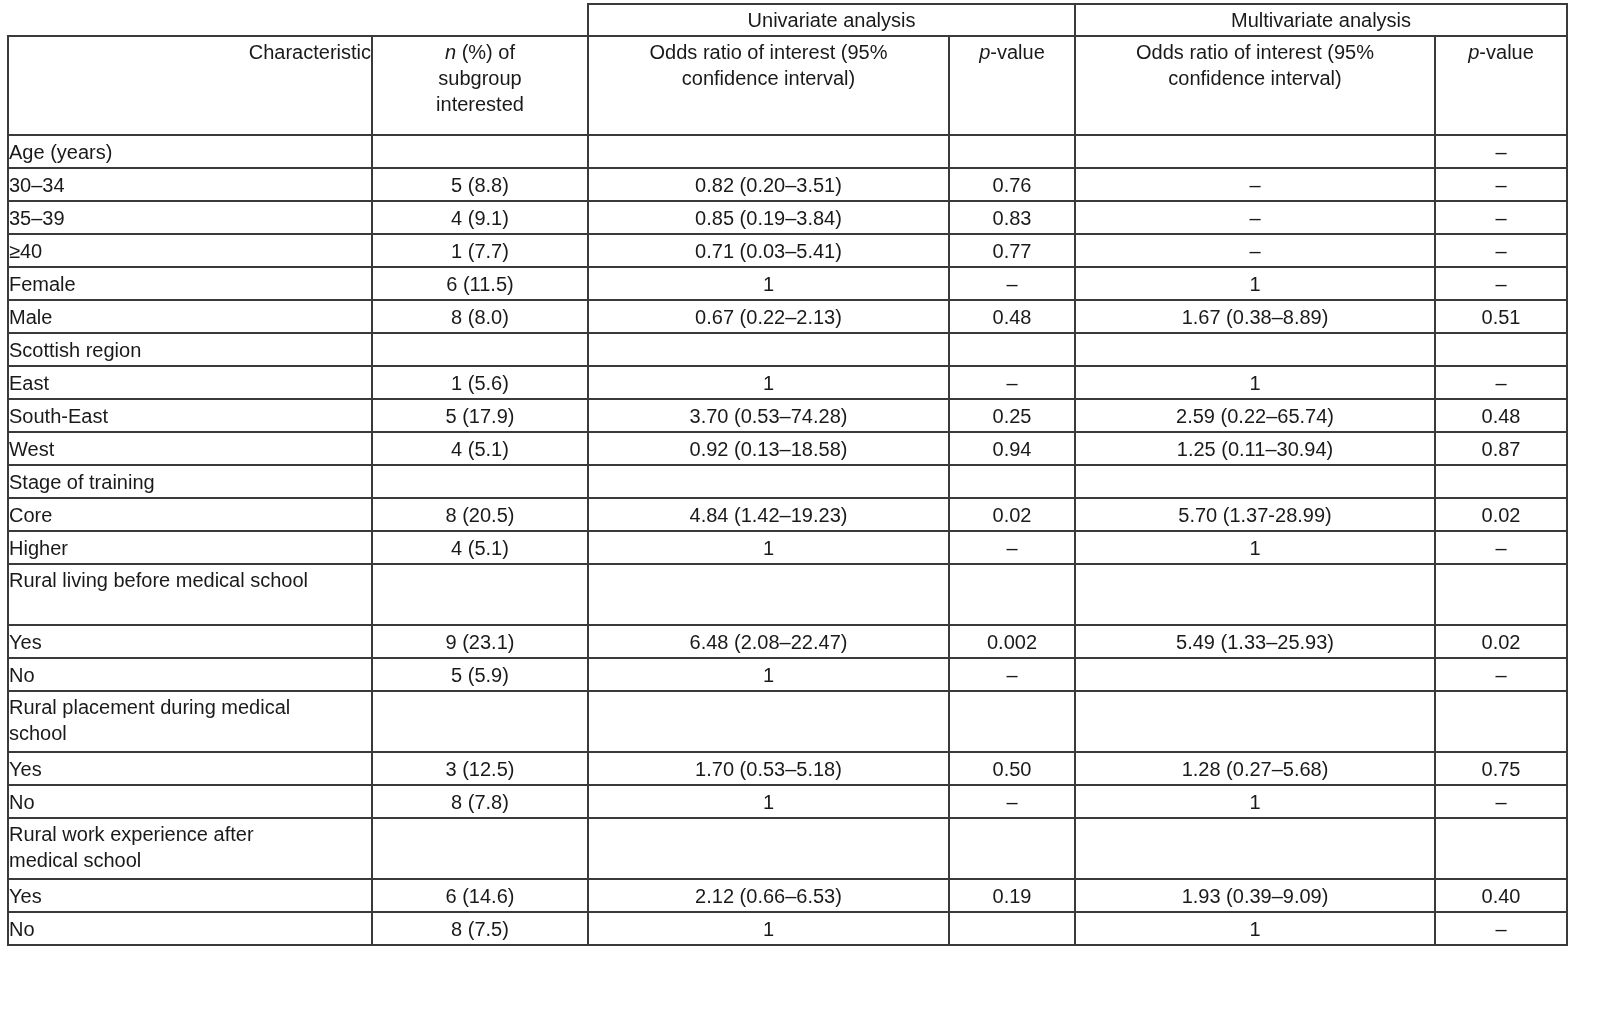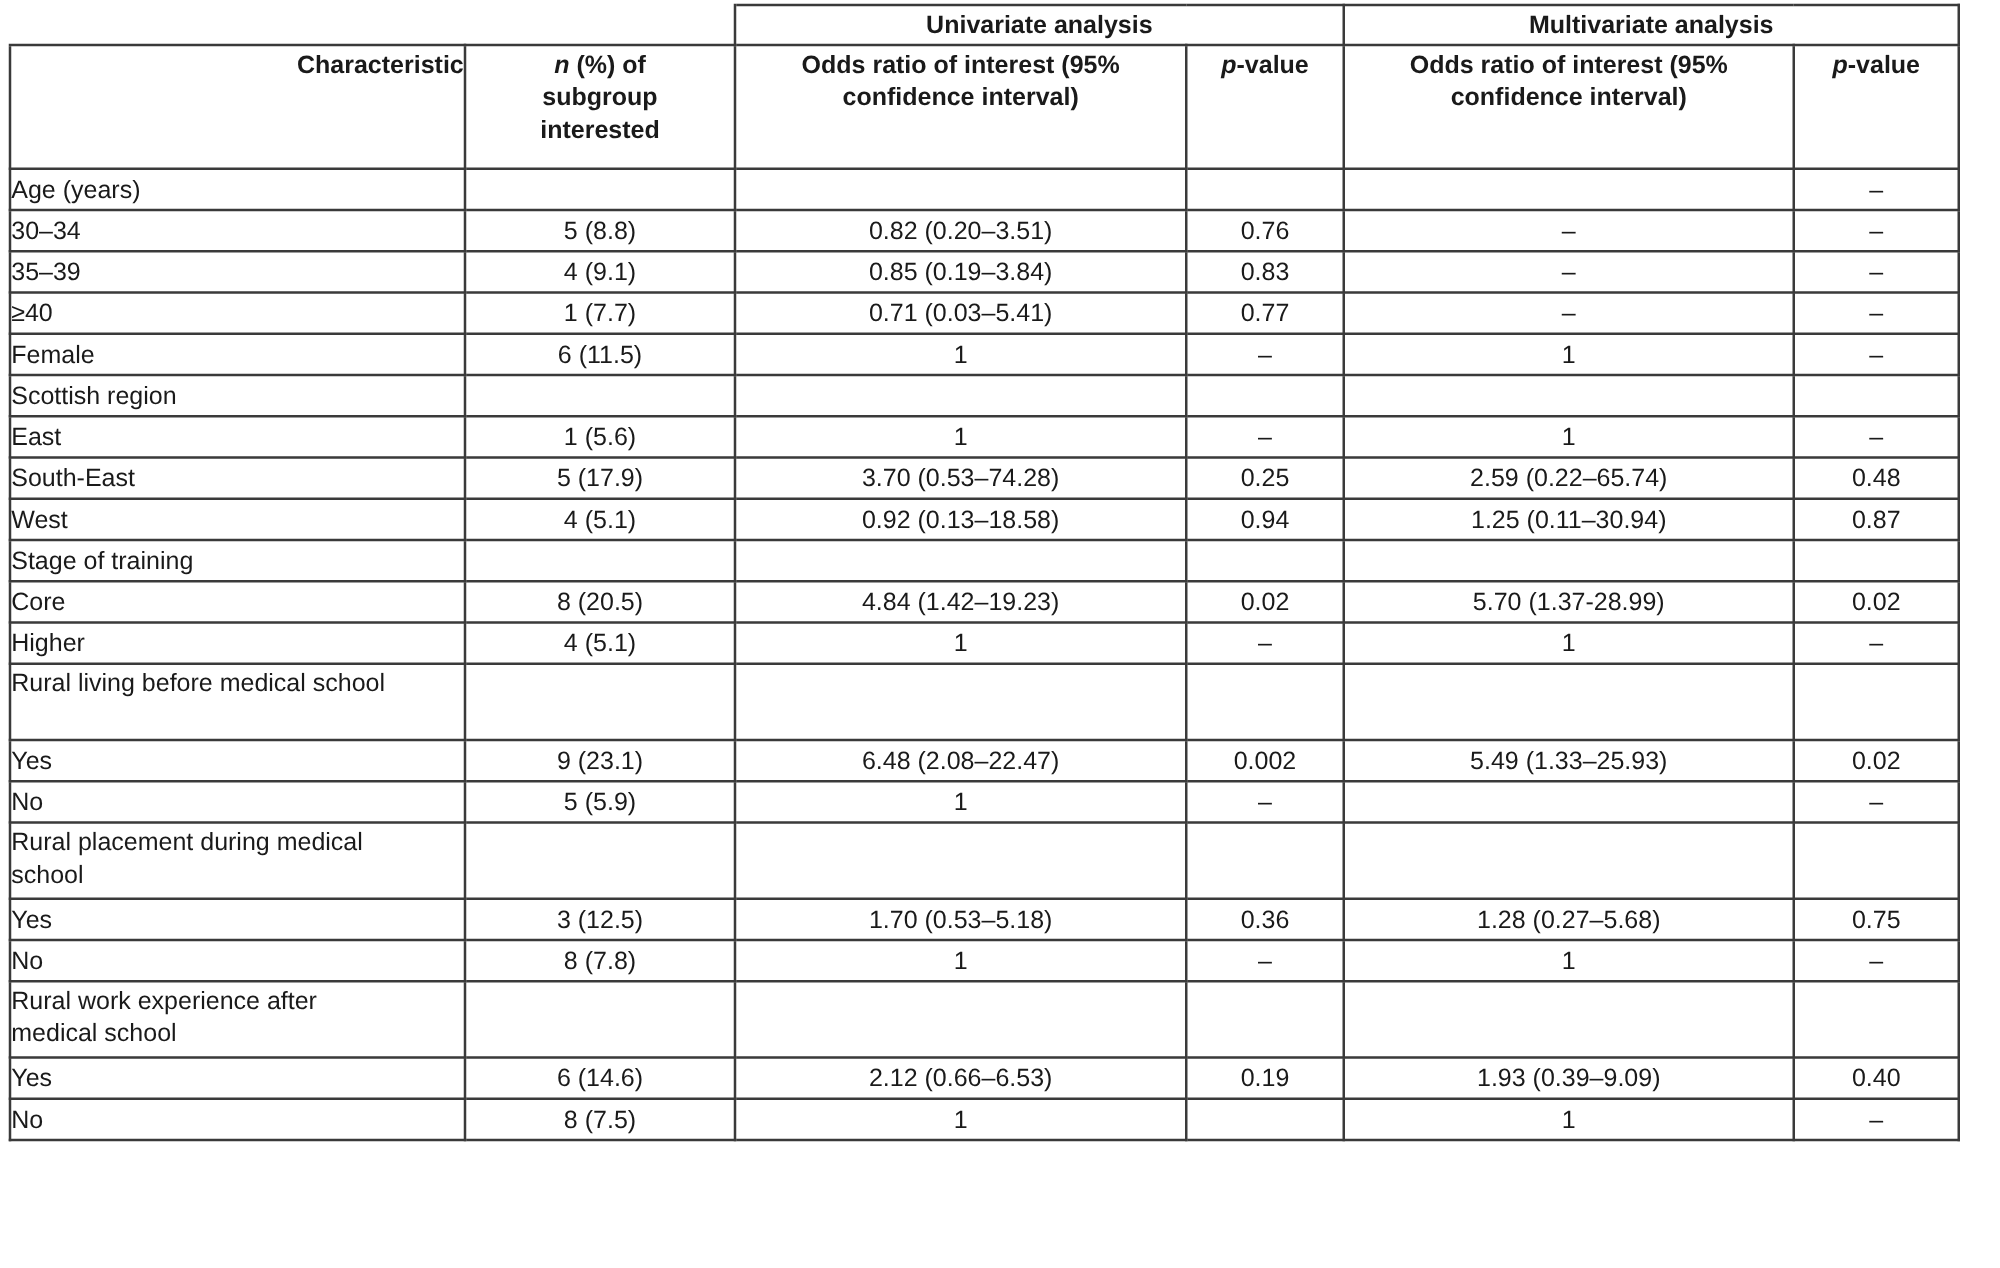--- a/index.html
+++ b/index.html
@@ -1,20 +1,20 @@
 <!DOCTYPE html>
 <html><head>
 <meta charset="utf-8">
 <style>
   html, body { margin: 0; padding: 0; background: #ffffff; }
   body { width: 1600px; height: 1014px; position: relative; overflow: hidden;
          font-family: "Liberation Sans", sans-serif; color: #1a1a1a; }
   table.main { position: absolute; left: 7px; top: 3px; border-collapse: collapse; table-layout: fixed; width: 1559px; }
   table.main td, table.main th { border: 2px solid #3a3a3a; padding: 0; font-size: 20px; line-height: 26px; vertical-align: top; }
-  th { font-weight: bold; text-align: center; }
+  th { font-weight: normal; text-align: center; }
   th.left { text-align: right; padding-left: 16px !important; }
   .blank { border-top: none !important; border-left: none !important; }
   .grp { height: 30px; vertical-align: middle !important; }
   .hdr { height: 82px; padding-top: 2px !important; }
   td { height: 31px; vertical-align: middle !important; text-align: center; }
   td.lbl { text-align: left; padding-left: 16px; }
   td.sub { text-align: left; padding-left: 52px; }
   td.cat2 { height: 57px; vertical-align: top !important; padding-top: 2px !important; }
   i { font-style: italic; }
 </style>
@@ -80,20 +80,28 @@
       </tr>
       <tr>
         <td class="sub">Female</td>
         <td>6 (11.5)</td>
         <td>1</td>
         <td>–</td>
         <td>1</td>
         <td>–</td>
       </tr>
       <tr>
+        <td class="sub">Male</td>
+        <td>8 (8.0)</td>
+        <td>0.67 (0.22–2.13)</td>
+        <td>0.48</td>
+        <td>1.67 (0.38–8.89)</td>
+        <td>0.51</td>
+      </tr>
+      <tr>
         <td class="lbl">Scottish region</td>
         <td></td>
         <td></td>
         <td></td>
         <td></td>
         <td></td>
       </tr>
       <tr>
         <td class="sub">East</td>
         <td>1 (5.6)</td>
@@ -171,21 +179,21 @@
         <td class=" cat2"></td>
         <td class=" cat2"></td>
         <td class=" cat2"></td>
         <td class=" cat2"></td>
         <td class=" cat2"></td>
       </tr>
       <tr>
         <td class="sub">Yes</td>
         <td>3 (12.5)</td>
         <td>1.70 (0.53–5.18)</td>
-        <td>0.36</td>
+        <td>0.50</td>
         <td>1.28 (0.27–5.68)</td>
         <td>0.75</td>
       </tr>
       <tr>
         <td class="sub">No</td>
         <td>8 (7.8)</td>
         <td>1</td>
         <td>–</td>
         <td>1</td>
         <td>–</td>

